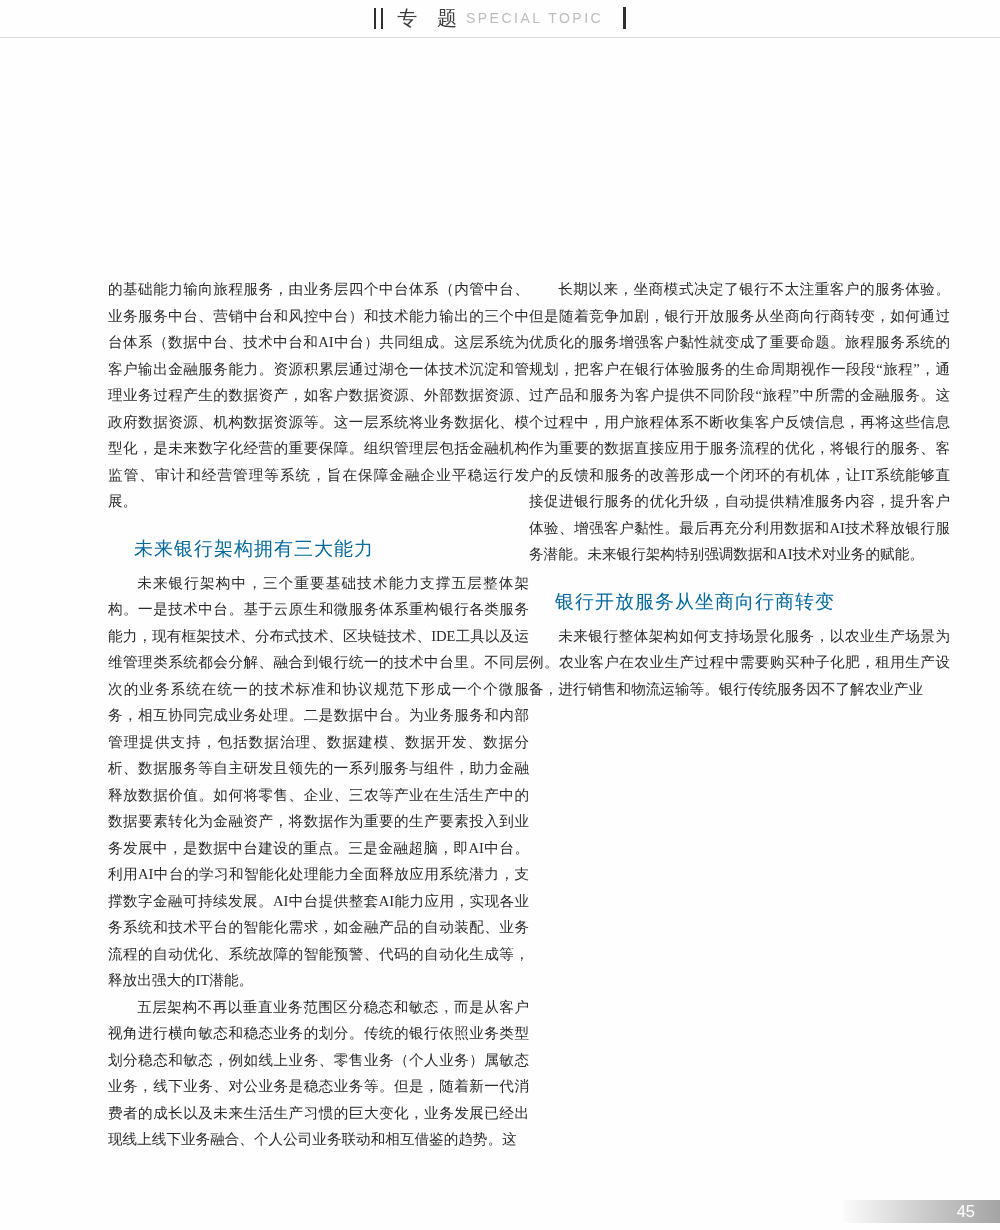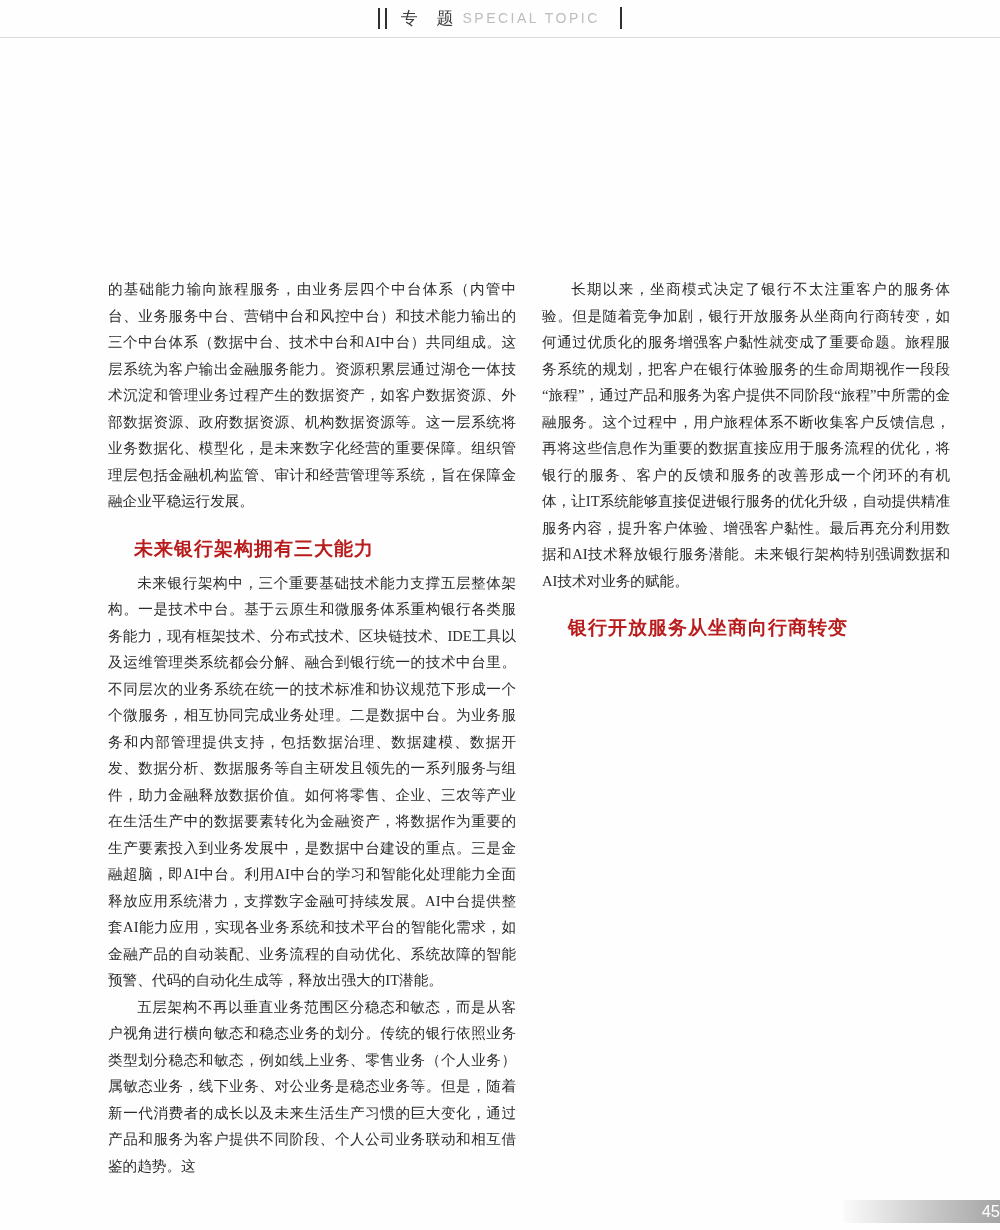--- a/index.html
+++ b/index.html
@@ -16,55 +16,55 @@
     position:absolute; top:0; left:0; right:0; height:36px;
     display:flex; align-items:center; justify-content:center;
     font-family:"Liberation Sans","DejaVu Sans",sans-serif;
   }
   .dbar {
     width:5px; height:21px;
     border-left:2.5px solid #2f2f2f; border-right:2.5px solid #2f2f2f;
     margin-right:14px;
   }
   .section-cn {
-    font-size:17px; color:#3d3d3d; letter-spacing:7px; margin-right:2px;
+    font-size:20px; color:#3d3d3d; letter-spacing:7px; margin-right:2px;
   }
   .section-en {
     font-size:14px; color:#bdbdbd; letter-spacing:2.5px; margin-right:20px;
   }
   .sbar { width:2.5px; height:22px; background:#2f2f2f; }
   .header-rule {
     position:absolute; top:37px; left:0; width:100%; height:1px;
     background:#dadada;
   }
 
   
   .columns {
     position:absolute; top:276px; left:108px; right:50px;
-    display:flex; gap:26px;
+    display:flex; 
   }
   .col {
     flex:1; height:900px; overflow:hidden;
     font-size:14.6px; line-height:26.5px; color:#2b2b2b;
     text-align:justify;
   }
   .col p { margin:0; text-indent:2em; }
   .col p.cont { text-indent:0; }
   .col h3 {
-    font-size:19px; font-weight:bold; color:#b91c1c;
+    font-size:19px; font-weight:normal; color:#0369a1;
     margin:22px 0 9px; text-indent:26px; letter-spacing:1px;
     line-height:24px;
   }
 
   
   .pagenum-bar {
     position:absolute; left:843px; right:0; top:1200px; height:23px;
     background:linear-gradient(to right,#fbfbfb 0%,#c9c9c9 55%,#a4a4a4 100%);
     display:flex; align-items:center; justify-content:flex-end;
-    box-sizing:border-box;
+    padding-right:25px; box-sizing:border-box;
     font-family:"Liberation Sans","DejaVu Sans",sans-serif;
     font-size:16.5px; color:#ffffff;
   }
 </style>
 </head>
 <body>
 
 <div class="page">
 
   <header class="page-header">
@@ -74,26 +74,27 @@
     <span class="sbar"></span>
   </header>
   <div class="header-rule"></div>
 
   <main class="columns">
 
     <section class="col">
       <p class="cont">的基础能力输向旅程服务，由业务层四个中台体系（内管中台、业务服务中台、营销中台和风控中台）和技术能力输出的三个中台体系（数据中台、技术中台和AI中台）共同组成。这层系统为客户输出金融服务能力。资源积累层通过湖仓一体技术沉淀和管理业务过程产生的数据资产，如客户数据资源、外部数据资源、政府数据资源、机构数据资源等。这一层系统将业务数据化、模型化，是未来数字化经营的重要保障。组织管理层包括金融机构监管、审计和经营管理等系统，旨在保障金融企业平稳运行发展。</p>
       <h3>未来银行架构拥有三大能力</h3>
       <p>未来银行架构中，三个重要基础技术能力支撑五层整体架构。一是技术中台。基于云原生和微服务体系重构银行各类服务能力，现有框架技术、分布式技术、区块链技术、IDE工具以及运维管理类系统都会分解、融合到银行统一的技术中台里。不同层次的业务系统在统一的技术标准和协议规范下形成一个个微服务，相互协同完成业务处理。二是数据中台。为业务服务和内部管理提供支持，包括数据治理、数据建模、数据开发、数据分析、数据服务等自主研发且领先的一系列服务与组件，助力金融释放数据价值。如何将零售、企业、三农等产业在生活生产中的数据要素转化为金融资产，将数据作为重要的生产要素投入到业务发展中，是数据中台建设的重点。三是金融超脑，即AI中台。利用AI中台的学习和智能化处理能力全面释放应用系统潜力，支撑数字金融可持续发展。AI中台提供整套AI能力应用，实现各业务系统和技术平台的智能化需求，如金融产品的自动装配、业务流程的自动优化、系统故障的智能预警、代码的自动化生成等，释放出强大的IT潜能。</p>
-      <p>五层架构不再以垂直业务范围区分稳态和敏态，而是从客户视角进行横向敏态和稳态业务的划分。传统的银行依照业务类型划分稳态和敏态，例如线上业务、零售业务（个人业务）属敏态业务，线下业务、对公业务是稳态业务等。但是，随着新一代消费者的成长以及未来生活生产习惯的巨大变化，通过产品和服务为客户提供不同阶段、个人公司业务联动和相互借鉴的趋势。这</p>
+      <p>五层架构不再以垂直业务范围区分稳态和敏态，而是从客户视角进行横向敏态和稳态业务的划分。传统的银行依照业务类型划分稳态和敏态，例如线上业务、零售业务（个人业务）属敏态业务，线下业务、对公业务是稳态业务等。但是，随着新一代消费者的成长以及未来生活生产习惯的巨大变化，业务发展已经出现线上线下业务融合、个人公司业务联动和相互借鉴的趋势。这</p>
     </section>
 
     <section class="col">
       <p>长期以来，坐商模式决定了银行不太注重客户的服务体验。但是随着竞争加剧，银行开放服务从坐商向行商转变，如何通过优质化的服务增强客户黏性就变成了重要命题。旅程服务系统的规划，把客户在银行体验服务的生命周期视作一段段“旅程”，通过产品和服务为客户提供不同阶段“旅程”中所需的金融服务。这个过程中，用户旅程体系不断收集客户反馈信息，再将这些信息作为重要的数据直接应用于服务流程的优化，将银行的服务、客户的反馈和服务的改善形成一个闭环的有机体，让IT系统能够直接促进银行服务的优化升级，自动提供精准服务内容，提升客户体验、增强客户黏性。最后再充分利用数据和AI技术释放银行服务潜能。未来银行架构特别强调数据和AI技术对业务的赋能。</p>
       <h3>银行开放服务从坐商向行商转变</h3>
+      <p>未来银行整体架构如何支持场景化服务，以农业生产场景为例。农业客户在农业生产过程中需要购买种子化肥，租用生产设备，进行销售和物流运输等。银行传统服务因不了解农业产业</p>
     </section>
 
   </main>
 
   <div class="pagenum-bar">
     <span>45</span>
   </div>
 
 </div>
 

